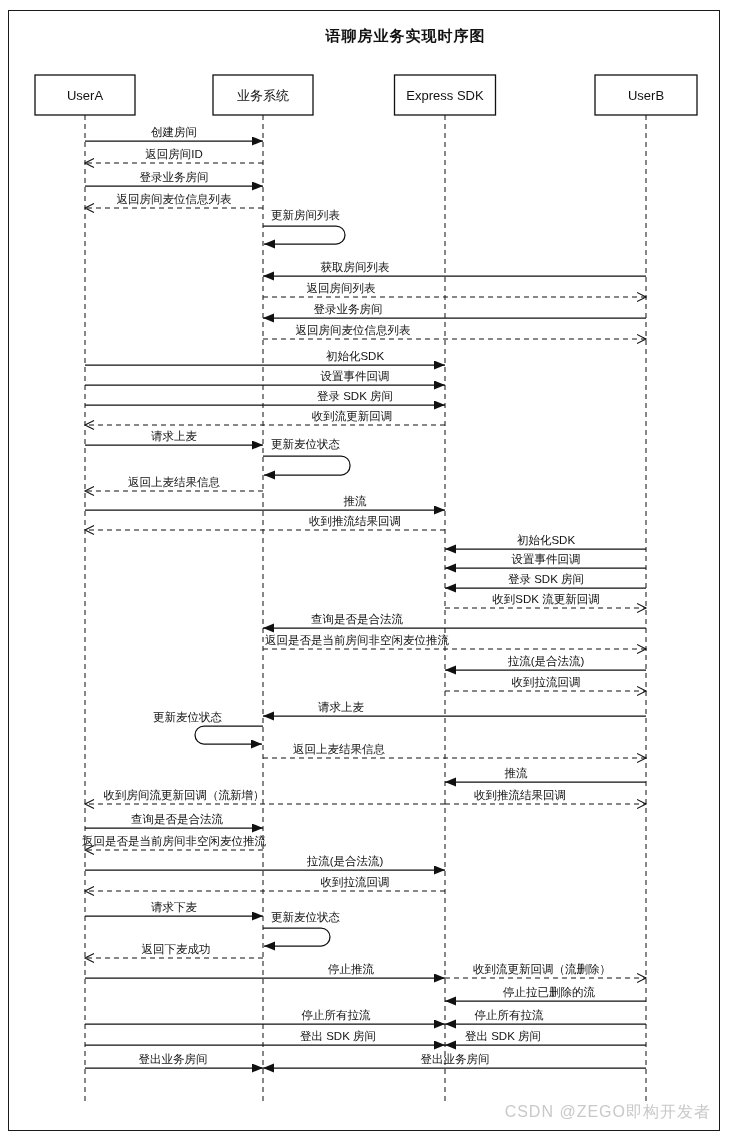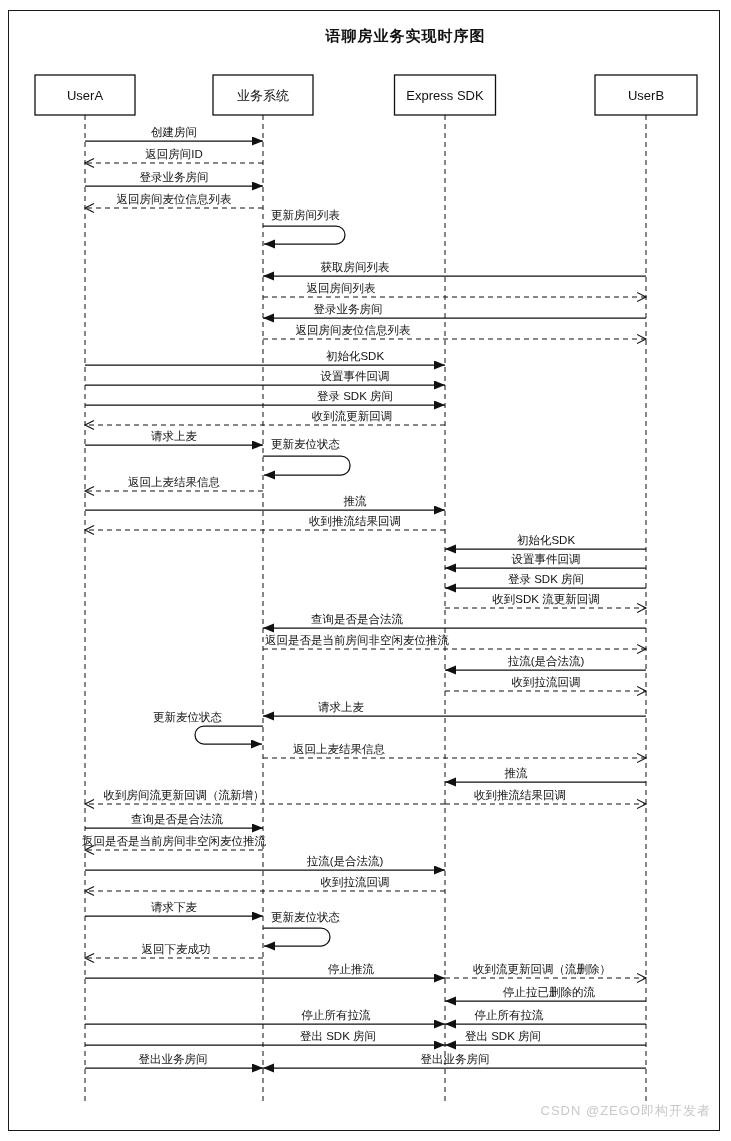--- a/index.html
+++ b/index.html
@@ -10,21 +10,21 @@
   #frame {
     position:absolute; left:8px; top:10px; width:712px; height:1121px;
     border:1px solid #1a1a1a; box-sizing:border-box; pointer-events:none;
   }
   #title {
     position:absolute; left:0; top:27px; width:731px; text-align:center;
     font-size:15px; font-weight:bold; color:#111111; letter-spacing:1px;padding-left:40px;
   }
   #seq { position:absolute; left:0; top:0; }
   #watermark {
-    position:absolute; right:20px; top:1102px; font-size:13px; color:#c9c9c9;
+    position:absolute; right:20px; top:1102px; font-size:16px; color:#c9c9c9;
     letter-spacing:1px;
   }
 </style>
 </head>
 <body>
 
 <div id="canvas">
   <div id="frame"></div>
   <div id="title">语聊房业务实现时序图</div>
   <svg id="seq" width="731" height="1141" viewBox="0 0 731 1141" xmlns="http://www.w3.org/2000/svg">

